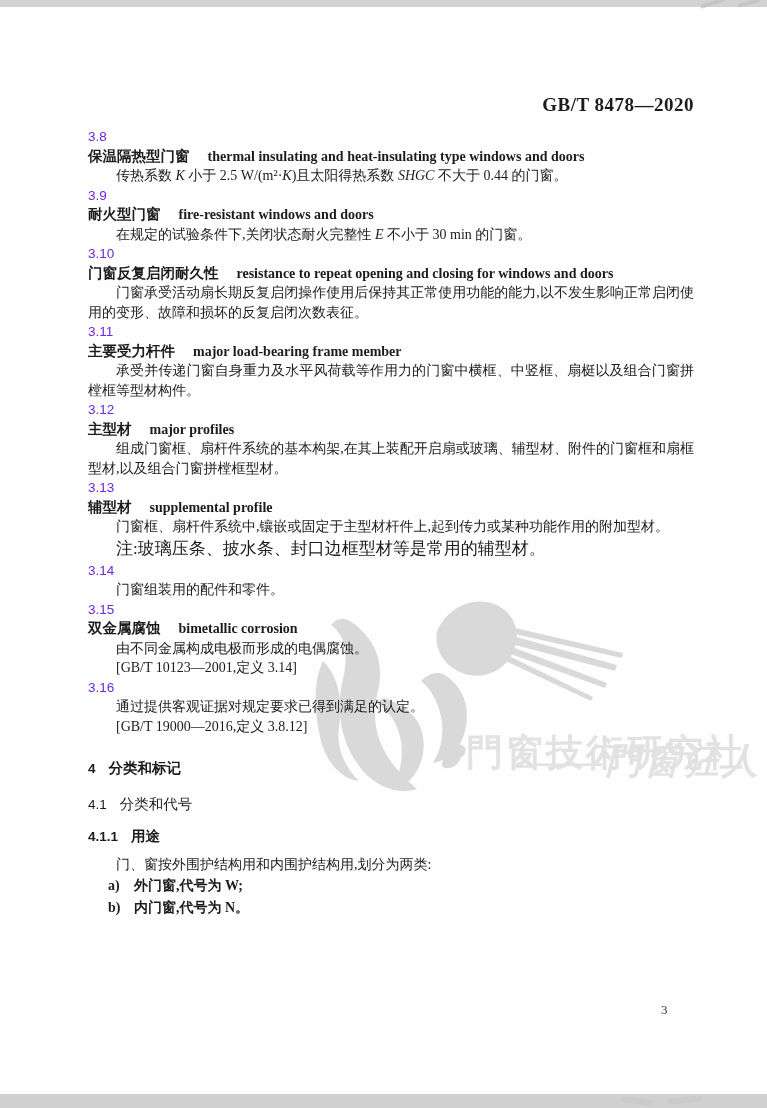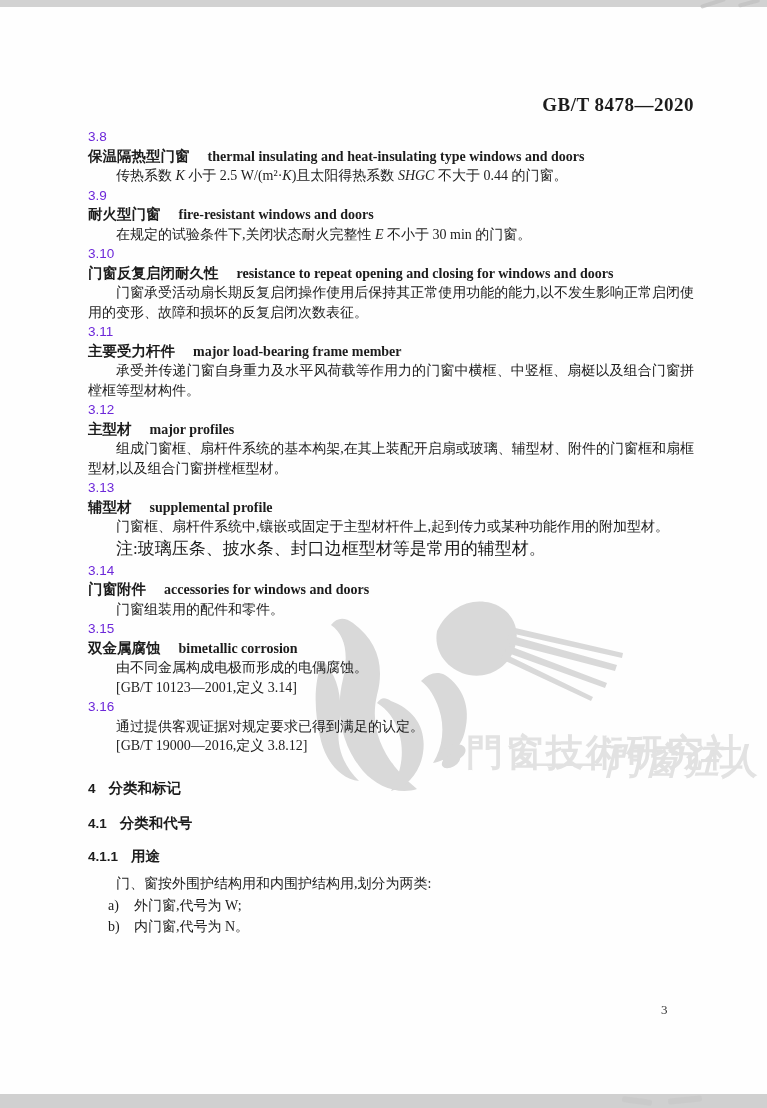--- a/index.html
+++ b/index.html
@@ -30,25 +30,25 @@
   .sec-num{font-family:"Liberation Sans","DejaVu Sans",sans-serif;font-size:13.5px;color:#6d28d9;}
   .sec-head{margin-top:5px;font-weight:bold;}
   .sec-head .zh{font-size:14.5px;}
   .sec-head .en{margin-left:18px;font-size:14px;font-family:"Liberation Serif","DejaVu Serif",serif;}
   .body-p{text-indent:28px;text-align:justify;}
   .note-p{padding-left:28px;font-size:17px;line-height:17px;margin-top:3px !important;margin-bottom:4px !important;}
   .ref-p{text-indent:28px;}
   .var{font-style:italic;font-family:"Liberation Serif","DejaVu Serif",serif;}
 
   .h-c4{margin-top:23px !important;font-weight:bold;font-size:14.5px;}
-  .h-c41{margin-top:16px !important;font-weight:bold;font-size:14.5px;}
+  .h-c41{margin-top:16px !important;font-weight:normal;font-size:14.5px;}
   .h-c411{margin-top:13px !important;font-weight:bold;font-size:14.5px;}
   .h-num{font-family:"Liberation Sans","DejaVu Sans",sans-serif;margin-right:13px;font-size:13.5px;}
   .intro-p{margin-top:8px !important;text-indent:28px;}
-  .list-item{margin-top:2px !important;padding-left:20px;}
+  .list-item{margin-top:2px !important;padding-left:20px;font-weight:bold;}
   .list-item .lbl{display:inline-block;width:26px;}
 </style>
 </head>
 <body>
 
 <div class="screen">
 
   <div class="edge top">
     <span class="edge-artifact" style="left:700px;top:1px;width:26px;height:4px;transform:rotate(-18deg);"></span>
     <span class="edge-artifact" style="left:738px;top:1px;width:22px;height:4px;transform:rotate(-15deg);"></span>
@@ -105,21 +105,20 @@
         <p class="body-p">组成门窗框、扇杆件系统的基本构架,在其上装配开启扇或玻璃、辅型材、附件的门窗框和扇框型材,以及组合门窗拼樘框型材。</p>
       </div>
       <div class="sec">
         <div class="sec-num">3.13</div>
         <div class="sec-head"><span class="zh">辅型材</span><span class="en">supplemental profile</span></div>
         <p class="body-p">门窗框、扇杆件系统中,镶嵌或固定于主型材杆件上,起到传力或某种功能作用的附加型材。</p>
         <p class="note-p">注:玻璃压条、披水条、封口边框型材等是常用的辅型材。</p>
       </div>
       <div class="sec">
         <div class="sec-num">3.14</div>
-        <div class="sec-head"><span class="zh">门窗附件</span><span class="en">accessories for windows and doors</span></div>
         <p class="body-p">门窗组装用的配件和零件。</p>
       </div>
       <div class="sec">
         <div class="sec-num">3.15</div>
         <div class="sec-head"><span class="zh">双金属腐蚀</span><span class="en">bimetallic corrosion</span></div>
         <p class="body-p">由不同金属构成电极而形成的电偶腐蚀。</p>
         <p class="ref-p">[GB/T 10123—2001,定义 3.14]</p>
       </div>
       <div class="sec">
         <div class="sec-num">3.16</div>

